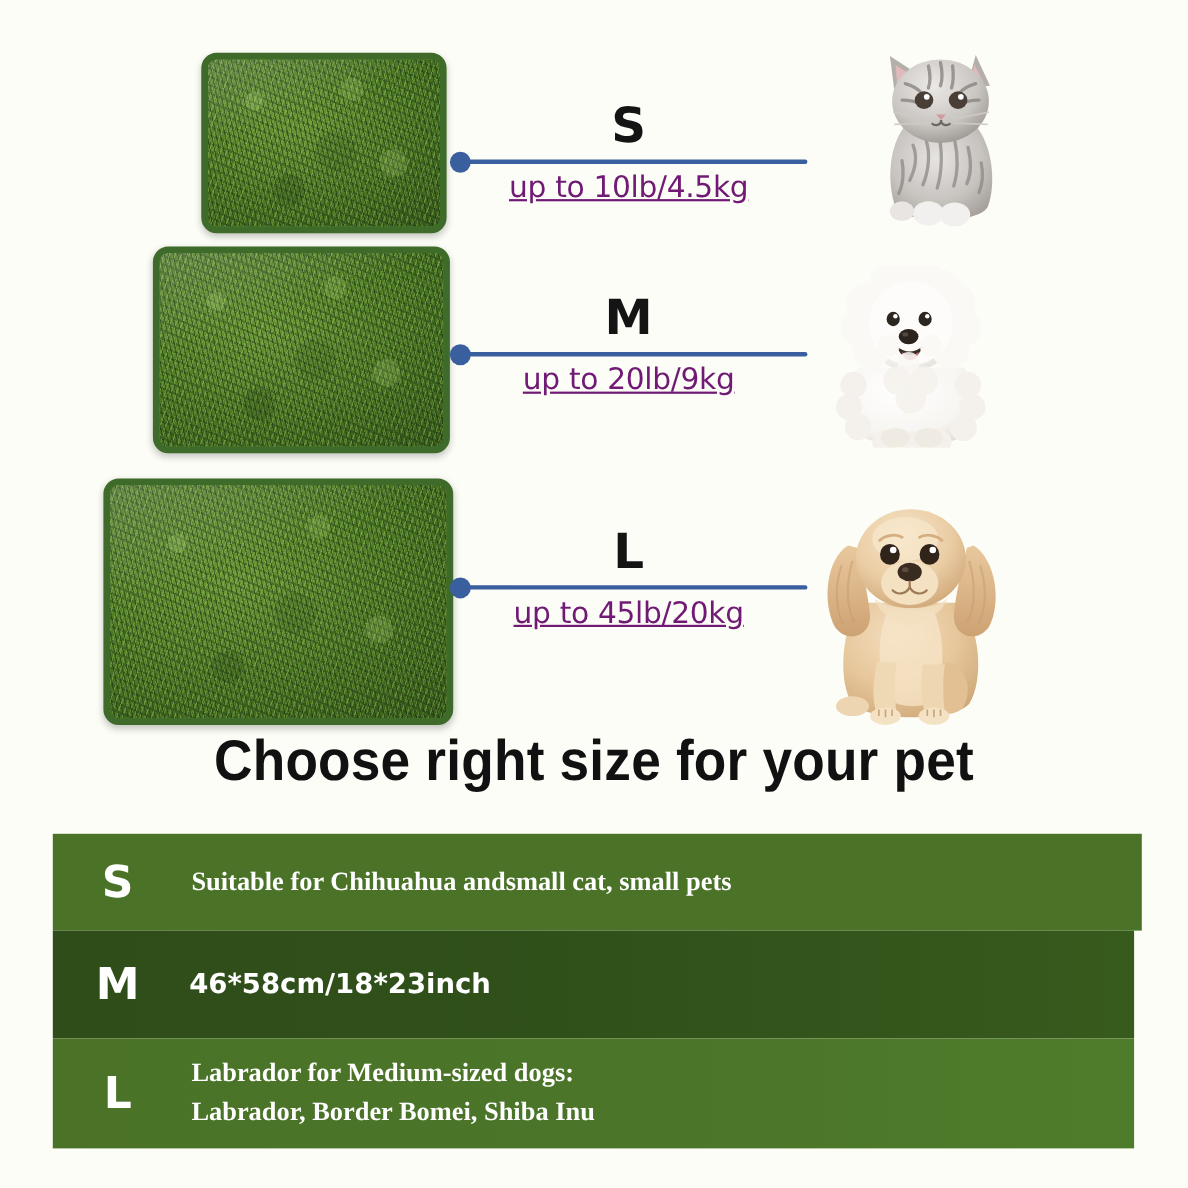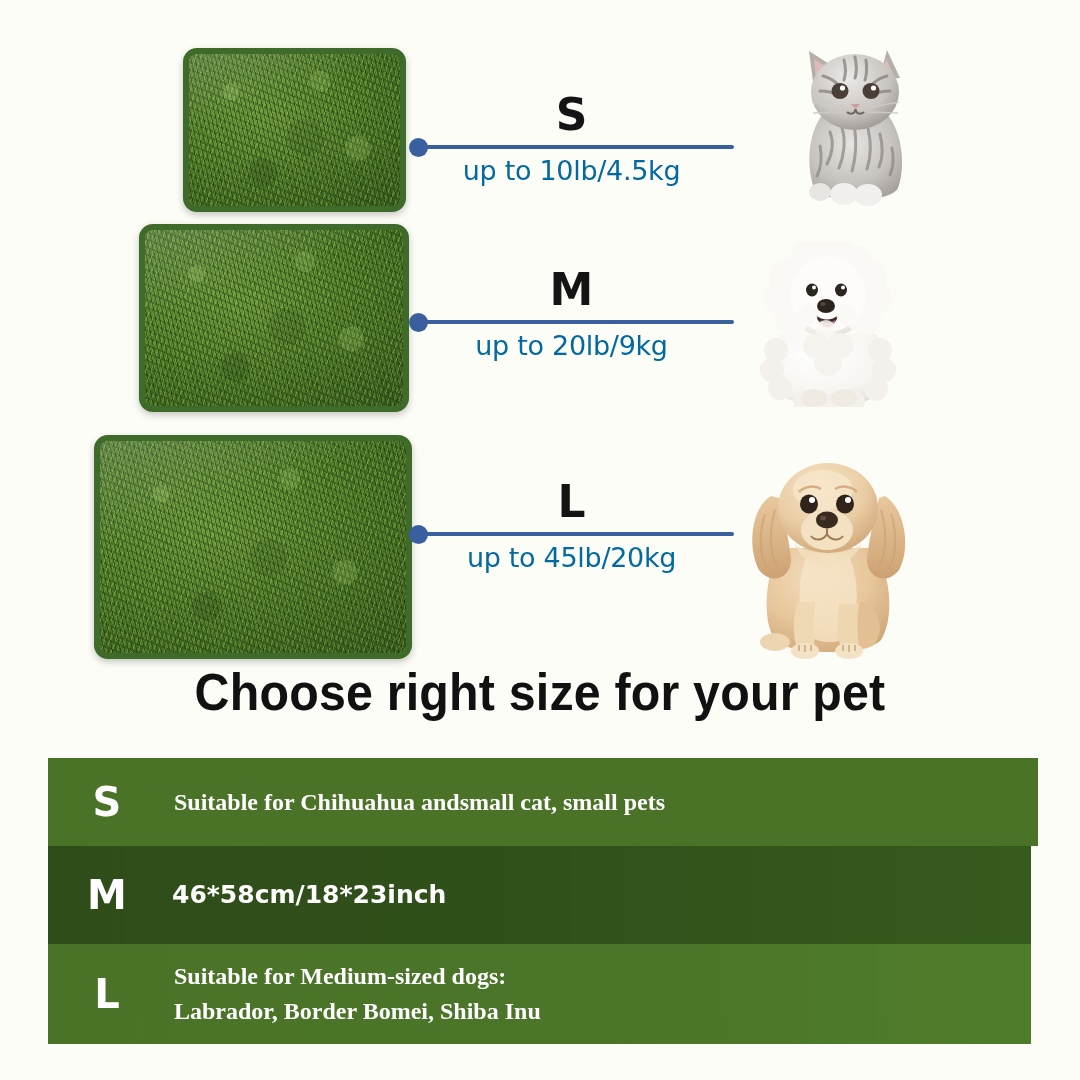--- a/index.html
+++ b/index.html
@@ -91,23 +91,24 @@
     color: #141414;
     line-height: 1;
   }
   .callout .size-weight {
     position: absolute;
     top: 12px;
     width: 100%;
     text-align: center;
     font-family: "DejaVu Sans", sans-serif;
     font-size: 27px;
-    color: #0369a1;
+    color: #701a75;
     line-height: 1;
     letter-spacing: -0.3px;
+    text-decoration: underline;
   }
   #callout-s { left: 409px; top: 145px; width: 325px; }
   #callout-s .rule { width: 309px; }
   #callout-m { left: 409px; top: 320px; width: 325px; }
   #callout-m .rule { width: 309px; }
   #callout-l { left: 409px; top: 532px; width: 325px; }
   #callout-l .rule { width: 309px; }
 
   
   .animal { position: absolute; }
@@ -439,20 +440,20 @@
     </div>
 
     <div class="trow" id="row-m">
       <div class="c-size">M</div>
       <div class="c-dim">46*58cm/18*23inch</div>
     </div>
 
     <div class="trow" id="row-l">
       <div class="c-size">L</div>
       <div class="c-desc">
-        <div>Suitable for Medium-sized dogs:</div>
+        <div>Labrador for Medium-sized dogs:</div>
         <div>Labrador, Border Bomei, Shiba Inu</div>
       </div>
     </div>
 
   </div>
 
 </div>
 
 </body></html>

